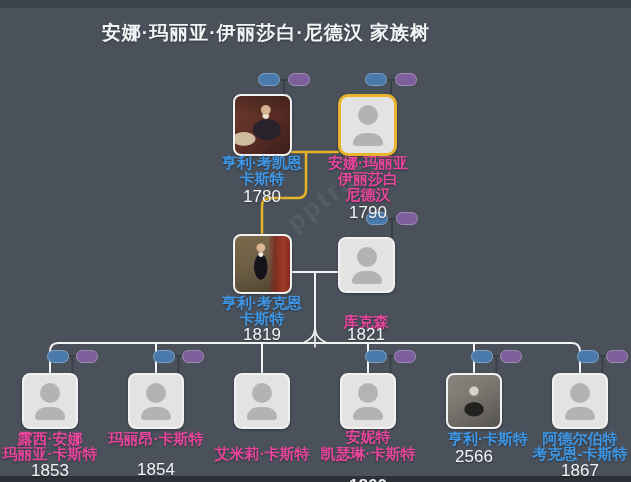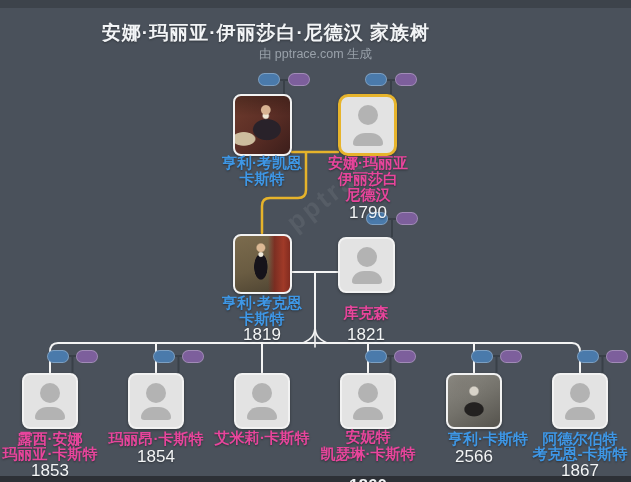--- a/index.html
+++ b/index.html
@@ -83,21 +83,20 @@
   }
 </style>
 </head>
 <body>
 
 <div class="stage">
   <div class="topbar"></div>
   <div class="bottombar"></div>
 
   <div class="title">安娜·玛丽亚·伊丽莎白·尼德汉 家族树</div>
-  <div class="subtitle">由 pptrace.com 生成</div>
   <div class="watermark">pptrace</div>
 
   <svg class="lines" width="631" height="482" viewBox="0 0 631 482">
 
     <g stroke="#e6b32b" stroke-width="2.5" fill="none" stroke-linecap="round">
       <path d="M292 152 H338"></path>
       <path d="M306 153 V190 Q306 198 298 198 H270 Q262 198 262 206 V233"></path>
     </g>
 
     <g stroke="#f4f4f4" stroke-width="2" fill="none" stroke-linecap="round">
@@ -174,41 +173,42 @@
       <div class="torso"></div>
   </div>
   <div class="node portrait-photo" style="left:446px;top:373px;width:56px;height:56px;"></div>
   <div class="node avatar" style="left:552px;top:373px;width:56px;height:56px;">
     <div class="head"></div>
       <div class="torso"></div>
   </div>
 
   <div class="nm m" style="left:190px;top:155px;">亨利·考凯恩</div>
   <div class="nm m" style="left:190px;top:171px;">卡斯特</div>
+  <div class="yr" style="left:190px;top:187px;">1780</div>
 
   <div class="nm f" style="left:296px;top:155px;">安娜·玛丽亚</div>
   <div class="nm f" style="left:296px;top:171px;">伊丽莎白</div>
   <div class="nm f" style="left:296px;top:187px;">尼德汉</div>
   <div class="yr" style="left:296px;top:203px;">1790</div>
 
   <div class="nm m" style="left:190px;top:295px;">亨利·考克恩</div>
   <div class="nm m" style="left:190px;top:311px;">卡斯特</div>
   <div class="yr" style="left:190px;top:325px;">1819</div>
 
-  <div class="nm f" style="left:294px;top:305px;">库克森</div>
+  <div class="nm f" style="left:294px;top:314px;">库克森</div>
   <div class="yr" style="left:294px;top:325px;">1821</div>
 
   <div class="nm f" style="left:-22px;top:431px;">露西·安娜</div>
   <div class="nm f" style="left:-22px;top:446px;">玛丽亚·卡斯特</div>
   <div class="yr" style="left:-22px;top:461px;">1853</div>
 
   <div class="nm f" style="left:84px;top:431px;">玛丽昂·卡斯特</div>
-  <div class="yr" style="left:84px;top:447px;">1854</div>
-
-  <div class="nm f" style="left:190px;top:430px;font-family:Liberation Serif, serif;">艾米莉·卡斯特</div>
+  <div class="yr" style="left:84px;top:460px;">1854</div>
+
+  <div class="nm f" style="left:190px;top:446px;font-family:Liberation Serif, serif;">艾米莉·卡斯特</div>
 
   <div class="nm f" style="left:296px;top:431px;font-family:Liberation Mono, monospace;">安妮特</div>
   <div class="nm f" style="left:296px;top:446px;">凯瑟琳·卡斯特</div>
   <div class="yr" style="left:296px;top:476px;font-weight:bold;">1860</div>
 
   <div class="nm m" style="left:416px;top:431px;">亨利·卡斯特</div>
   <div class="yr" style="left:402px;top:447px;">2566</div>
 
   <div class="nm m" style="left:508px;top:431px;">阿德尔伯特</div>
   <div class="nm m" style="left:508px;top:446px;">考克恩-卡斯特</div>

